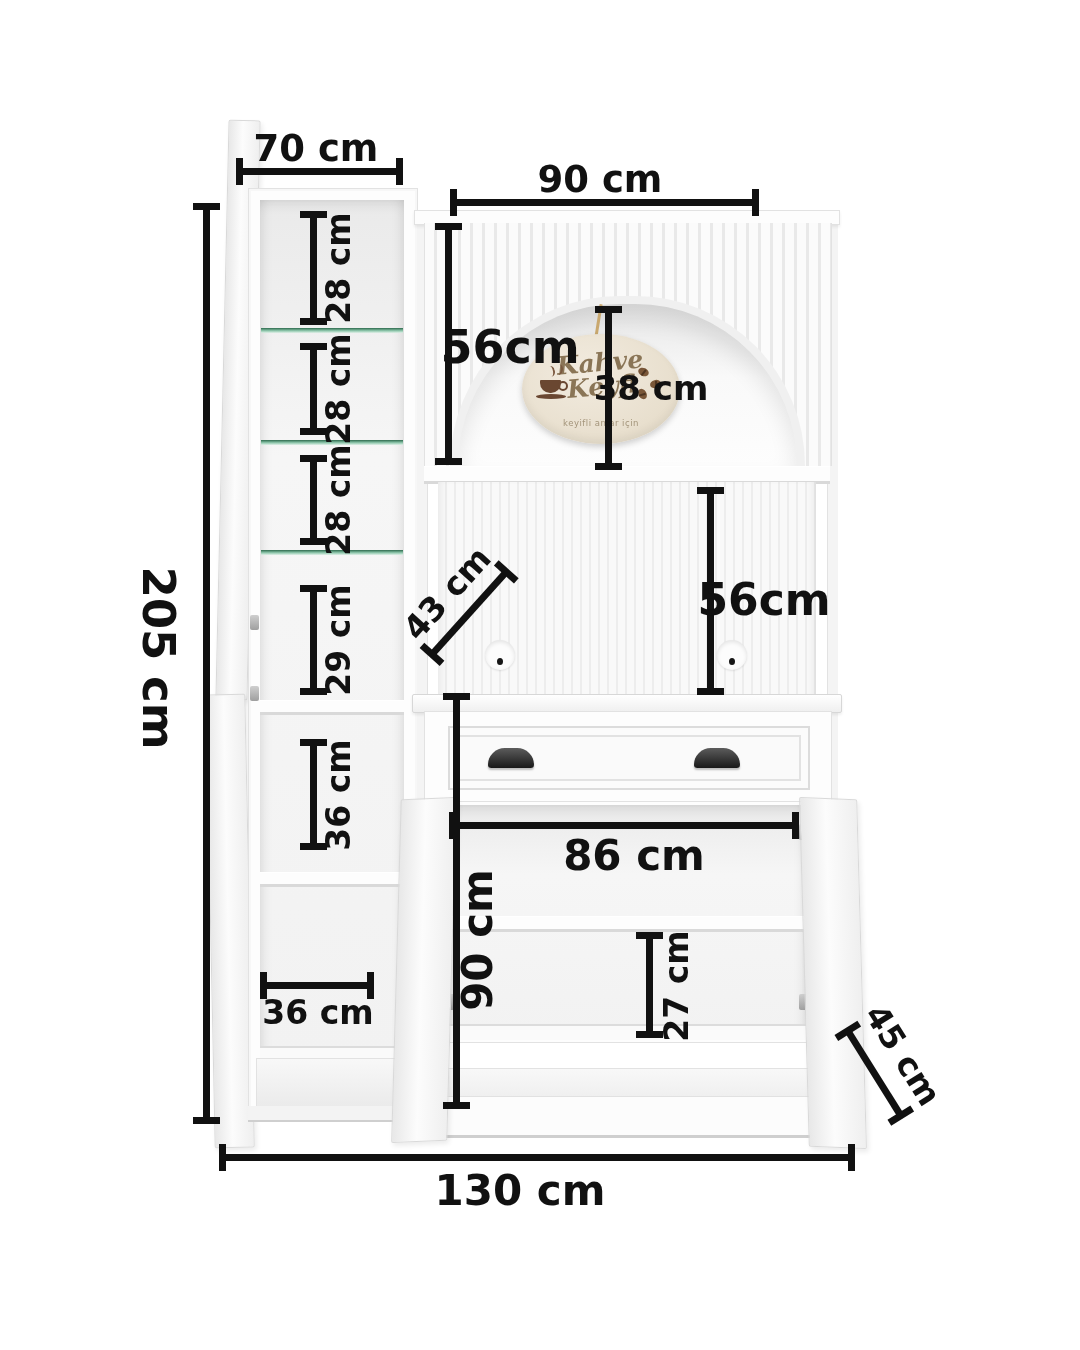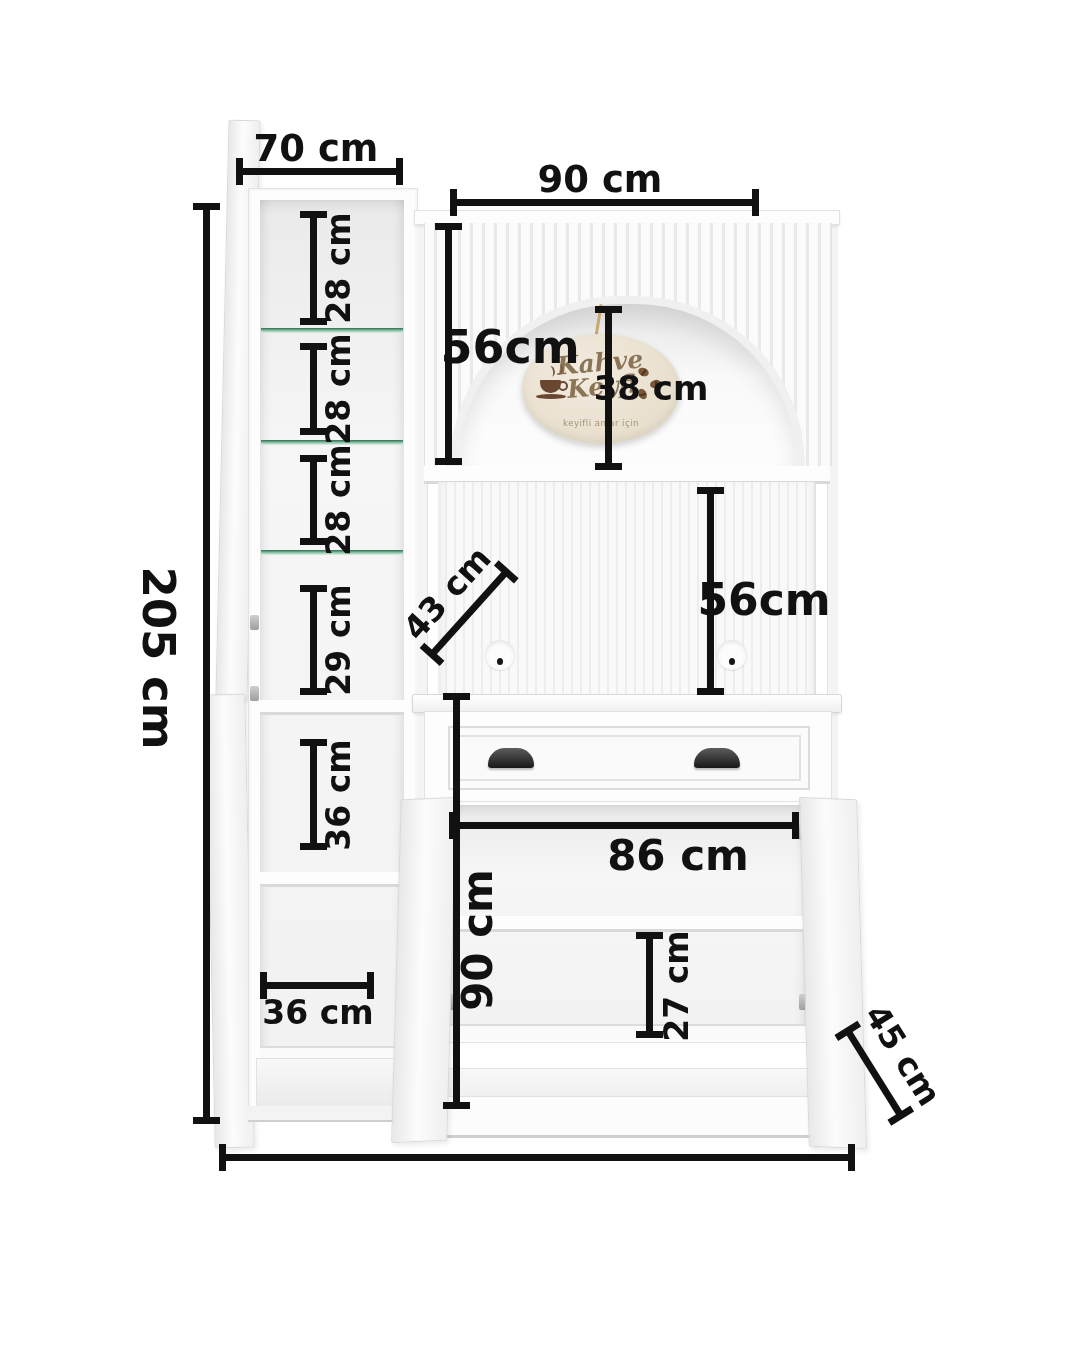--- a/index.html
+++ b/index.html
@@ -187,27 +187,28 @@
   <div class="lbl" style="left:651px;top:388px;font-size:34px;">38 cm</div>
 
   <div class="dl diag" style="left:431px;top:652px;width:114px;transform:rotate(-48deg);">
     <div class="lbl-d" style="top:-46px;font-size:33px;">43 cm</div>
   </div>
 
   <div class="dl v" style="left:707px;top:489px;height:204px;"></div>
   <div class="lbl" style="left:764px;top:599px;font-size:44px;">56cm</div>
 
   <div class="dl h" style="left:451px;top:822px;width:346px;"></div>
-  <div class="lbl" style="left:634px;top:855px;font-size:42px;margin-left:44px;">86 cm</div>
+  <div class="lbl" style="left:634px;top:855px;font-size:42px;">86 cm</div>
 
   <div class="dl v" style="left:453px;top:695px;height:412px;"></div>
   <div class="lbl up" style="left:477px;top:940px;font-size:42px;">90 cm</div>
 
   <div class="dl v" style="left:646px;top:934px;height:102px;"></div>
   <div class="lbl up" style="left:676px;top:986px;font-size:33px;">27 cm</div>
 
   <div class="dl diag" style="left:847px;top:1026px;width:103px;transform:rotate(58deg);">
     <div class="lbl-d" style="top:-50px;font-size:33px;">45 cm</div>
   </div>
 
   <div class="dl h" style="left:221px;top:1154px;width:632px;"></div>
+  <div class="lbl" style="left:520px;top:1190px;font-size:42px;">130 cm</div>
 
 </div>
 
 </body></html>

